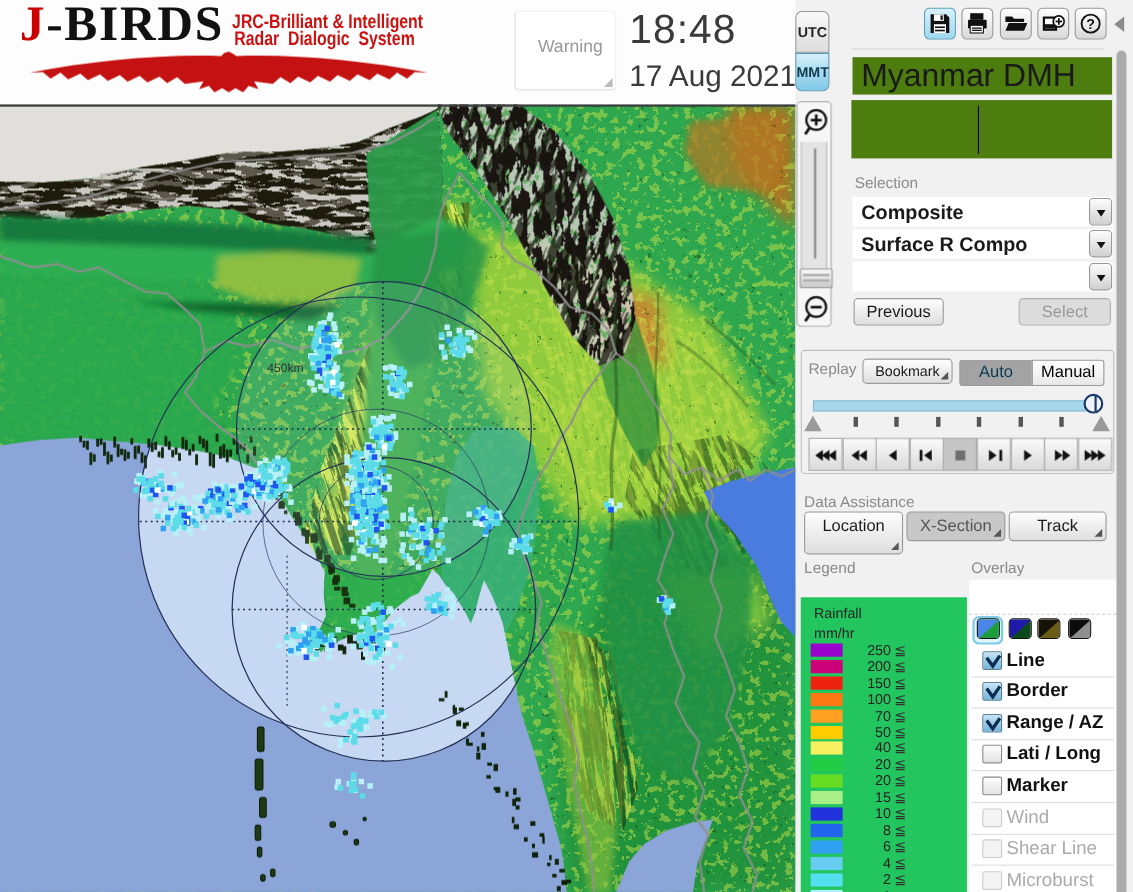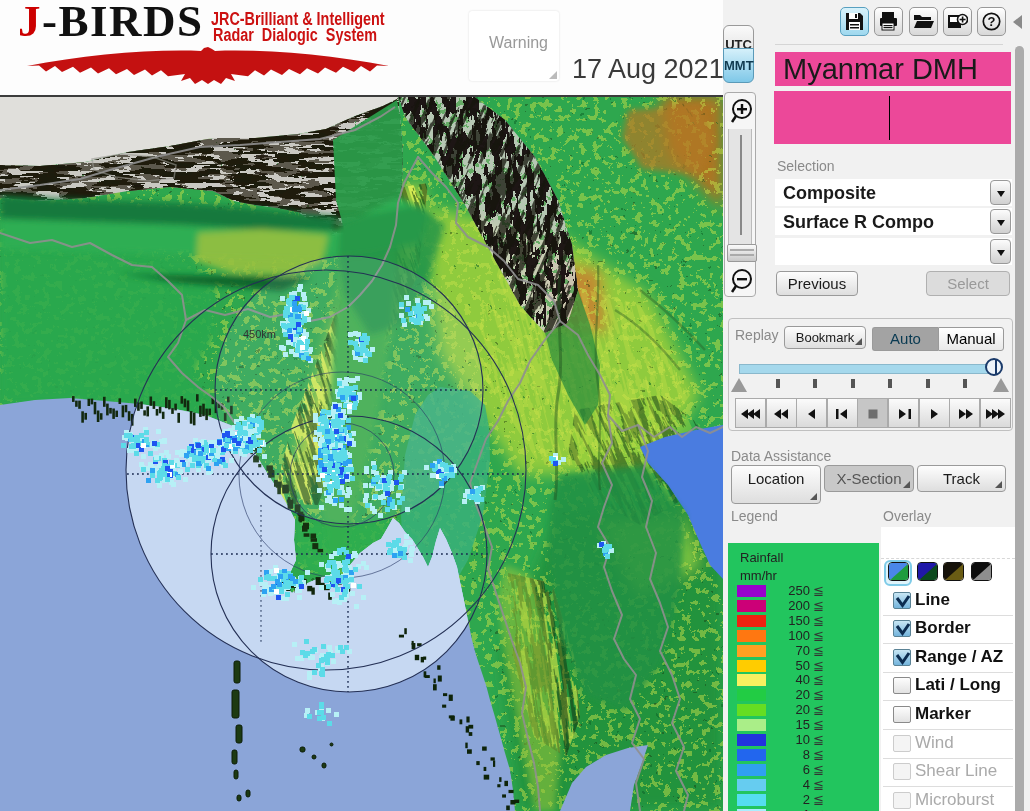--- a/index.html
+++ b/index.html
@@ -11,31 +11,31 @@
 .logoJ { color:#cc0000; }
 .logoB { color:#111; }
 .sub1 { position:absolute; left:211px; top:9px; font-size:18px; font-weight:bold; color:#cc1111; transform:scaleX(0.80); transform-origin:left; white-space:nowrap; }
 .sub2 { position:absolute; left:213px; top:25px; font-size:18px; font-weight:bold; color:#cc1111; transform:scaleX(0.80); transform-origin:left; white-space:nowrap; }
 .eagle { position:absolute; left:25px; top:46px; }
 .warnbox { position:absolute; left:469px; top:11px; width:90px; height:70px; background:#fff; border-radius:3px; box-shadow:0 0 2px rgba(0,0,0,0.15); }
 .warnbox span { position:absolute; left:20px; top:23px; color:#999; font-size:16px; }
 .warncorner { position:absolute; right:2px; bottom:2px; width:0; height:0; border-left:8px solid transparent; border-bottom:8px solid #bbb; }
 .time { position:absolute; left:572px; top:6px; font-size:37px; color:#3a3a3a; letter-spacing:1px; }
 .date { position:absolute; left:572px; top:54px; font-size:27px; color:#3a3a3a; white-space:nowrap; }
-.utc { position:absolute; left:723px; top:10px; width:31px; height:38px; background:linear-gradient(#fafafa,#dcdcdc); border:1px solid #9a9a9a; border-radius:6px 6px 0 0; font-size:13px; font-weight:bold; color:#222; text-align:center; line-height:38px;margin-top:15px; }
+.utc { position:absolute; left:723px; top:10px; width:31px; height:38px; background:linear-gradient(#fafafa,#dcdcdc); border:1px solid #9a9a9a; border-radius:6px 6px 0 0; font-size:13px; font-weight:bold; color:#222; text-align:center; line-height:38px; }
 .mmt { position:absolute; left:723px; top:48px; width:31px; height:35px; background:linear-gradient(#d5f0fa,#7fc8e8); border:1px solid #5a9ab8; border-radius:0 0 6px 6px; font-size:13px; font-weight:bold; color:#103a50; text-align:center; line-height:34px; }
 
 .tbtn { position:absolute; top:7px; width:29px; height:29px; background:linear-gradient(#ffffff,#d8d8d8); border:1px solid #999; border-radius:5px; }
 .tbtn svg { position:absolute; left:3px; top:3px; }
 .tbtn.sel { background:linear-gradient(#d8f2fb,#9fd8ee); border-color:#58a0c0; }
 .collapse { position:absolute; left:1013px; top:15px; width:0; height:0; border-top:7px solid transparent; border-bottom:7px solid transparent; border-right:9px solid #8a8a8a; }
 .scrollstrip { position:absolute; left:1015px; top:46px; width:9px; height:765px; background:#ababab; border-radius:5px 5px 0 0; }
 
 .panel { position:absolute; left:723px; top:0; width:292px; height:811px; }
-.pbox { position:absolute; background:#ec4899; }
+.pbox { position:absolute; background:#4d7c0f; }
 .plabel { position:absolute; color:#8a8a8a; font-size:14px; }
 .dmh { left:52px; top:52px; width:236px; height:34px; font-size:29px; color:#1a1a1a; padding-left:8px; padding-top:1px; }
 .inputbox { left:51px; top:91px; width:237px; height:53px; }
 .caret { position:absolute; left:115px; top:5px; width:1px; height:44px; background:#000; }
 .sep1 { position:absolute; left:52px; top:44px; width:228px; height:1px; background:#d5d5d5; }
 .field { position:absolute; left:52px; width:237px; height:27px; background:#fff; }
 .field .txt { position:absolute; left:8px; top:4px; font-size:18px; font-weight:bold; color:#1a1a1a; }
 .drop { position:absolute; right:1px; top:1px; width:21px; height:25px; background:linear-gradient(#fcfcfc,#d0d0d0); border:1px solid #999; border-radius:4px; }
 .drop:after { content:""; position:absolute; left:5.5px; top:10px; border-left:4.5px solid transparent; border-right:4.5px solid transparent; border-top:6px solid #111; }
 .btn { position:absolute; background:linear-gradient(#fdfdfd,#dedede); border:1px solid #9a9a9a; border-radius:4px; font-size:15px; color:#1a1a1a; text-align:center; }
@@ -1999,20 +1999,21 @@
     <div class="logoline"><span class="logoJ">J</span><span class="logoB">-BIRDS</span></div>
     <div class="sub1">JRC-Brilliant &amp; Intelligent</div>
     <div class="sub2">Radar&nbsp;&nbsp;Dialogic&nbsp;&nbsp;System</div>
     <svg class="eagle" width="366" height="38" viewBox="0 0 366 38">
         <path fill="#c41111" d="M2,20 C60,9 125,3 176,5 L179,2 L183,1 L187,3 L190,5 C241,3 306,9 364,20 L352.0,19.5 L345.0,25.5 L336.0,20.1 L329.0,26.1 L318.0,20.8 L311.0,26.8 L300.0,21.5 L293.0,27.5 L282.0,22.2 L275.0,28.2 L264.0,22.9 L257.0,28.9 L246.0,23.6 L239.0,29.6 L230.0,24.2 L223.0,30.2 L206.0,28.0 L210.0,35.0 L201.0,32.0 L196.0,38.0 L189.0,34.0 L183.0,38.0 L177.0,34.0 L170.0,38.0 L165.0,32.0 L156.0,35.0 L160.0,28.0 L143.0,30.2 L136.0,24.2 L127.0,29.6 L120.0,23.6 L109.0,28.9 L102.0,22.9 L91.0,28.2 L84.0,22.2 L73.0,27.5 L66.0,21.5 L55.0,26.8 L48.0,20.8 L37.0,26.1 L30.0,20.1 L21.0,25.5 L14.0,19.5 Z"></path>
       </svg>
     <div class="warnbox">
         <span>Warning</span>
         <div class="warncorner"></div>
       </div>
+    <div class="time">18:48</div>
     <div class="date">17 Aug 2021</div>
   </div>
   <div class="hborder"></div>
   <div class="utc">UTC</div>
   <div class="mmt">MMT</div>
 
   <div class="panel">
     <div class="tbtn sel" style="left:117px;">
         <svg width="21" height="21" viewBox="0 0 21 21">
           <path d="M2,2 h14 l3,3 v14 h-17 Z" fill="#111"></path>

